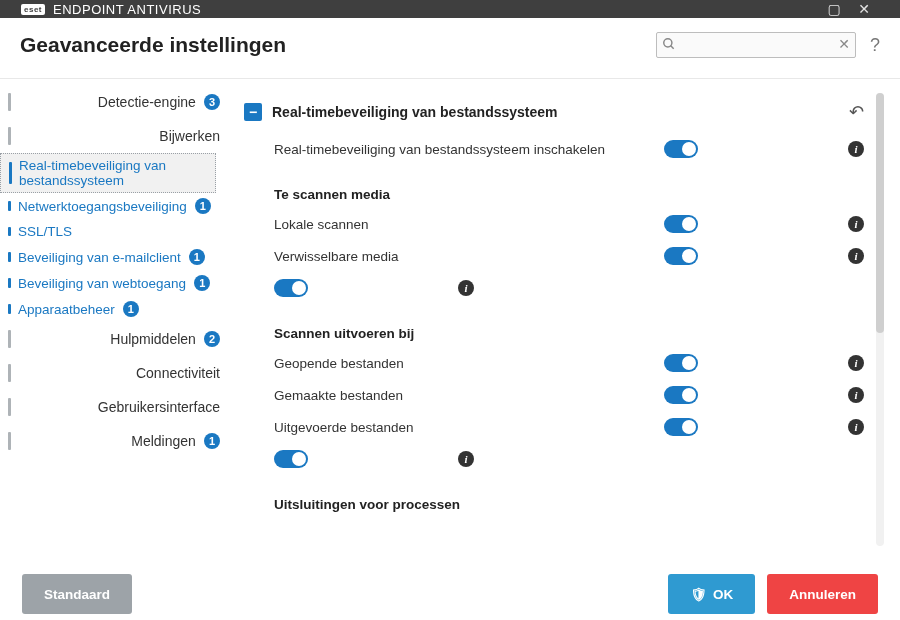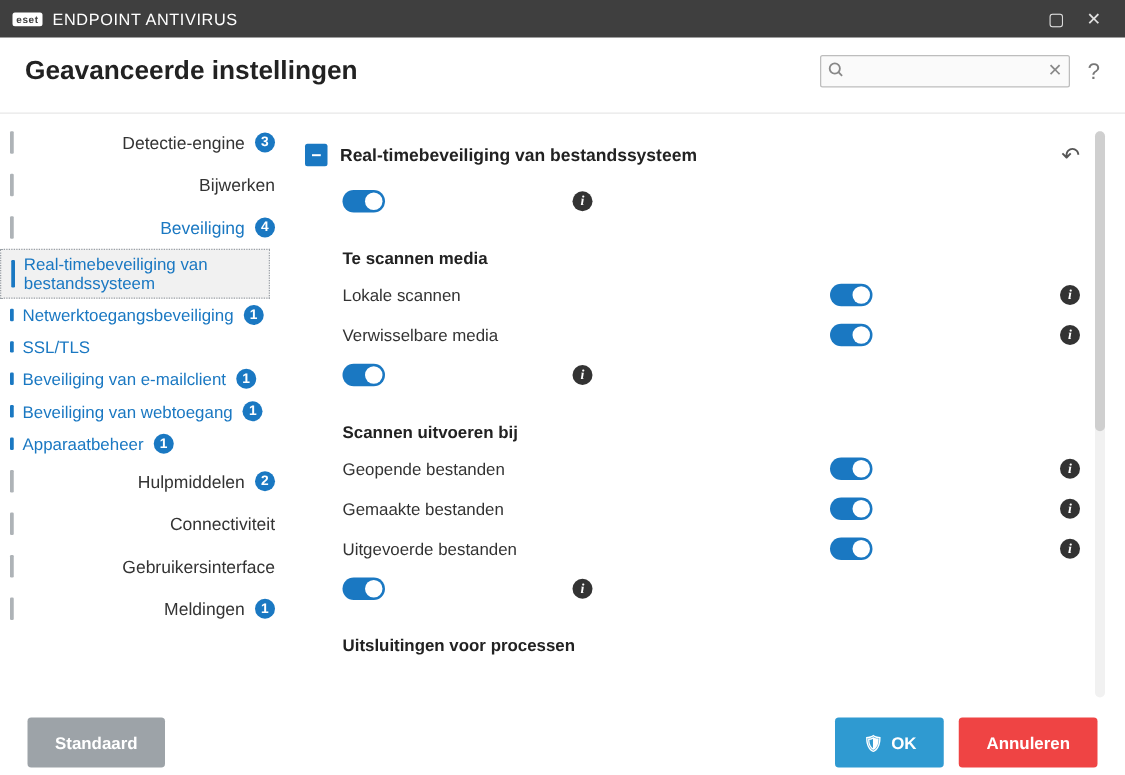--- a/index.html
+++ b/index.html
@@ -1,17 +1,17 @@
 <!DOCTYPE html>
 <html><head>
 <meta charset="utf-8">
 <style>
   * { box-sizing: border-box; margin: 0; padding: 0; }
   body { font-family: "Segoe UI", Arial, sans-serif; background: #fff; width: 900px; height: 620px; overflow: hidden; font-size: 13px; color: #333; }
-  .titlebar { background: #3f3f3f; color: #fff; height: 30px; display: flex; align-items: center; padding: 0 10px; }
+  .titlebar { background: #3f3f3f; color: #fff; height: 18px; display: flex; align-items: center; padding: 0 21px; }
   .titlebar .logo { background: #fff; color: #3f3f3f; font-size: 8px; font-weight: bold; padding: 1px 3px; border-radius: 2px; margin-right: 8px; letter-spacing: 0.5px;}
   .titlebar .title { font-size: 13px; letter-spacing: 0.5px; }
   .titlebar .spacer { flex: 1; }
   .titlebar .winbtn { width: 30px; text-align: center; font-size: 14px; cursor: pointer; opacity: 0.85; }
   .header { display: flex; align-items: center; padding: 14px 20px 20px 20px; border-bottom: 1px solid #e8e8e8; }
   .header h1 { font-size: 21px; font-weight: 600; color: #222; }
   .header .spacer { flex: 1; }
   .searchwrap { position: relative; }
   .searchbox { width: 200px; height: 26px; border: 1px solid #bdbdbd; border-radius: 2px; padding: 0 26px 0 26px; background: #fafafa; font-size: 13px; }
   .searchwrap .sicon { position: absolute; left: 6px; top: 5px; color: #888; font-size: 14px; }
@@ -77,24 +77,20 @@
 
 <div class="body">
   <div class="sidebar">
     <div class="sb-item top">
       <span>Detectie-engine</span>
       <span class="badge">3</span>
     </div>
     <div class="sb-item top">
       <span>Bijwerken</span>
     </div>
-    <div class="sb-item top active">
-      <span>Beveiliging</span>
-      <span class="badge">4</span>
-    </div>
     <div class="sb-sub current">
       <span>Real-timebeveiliging van bestandssysteem</span>
     </div>
     <div class="sb-sub">
       <span>Netwerktoegangsbeveiliging</span>
       <span class="badge">1</span>
     </div>
     <div class="sb-sub">
       <span>SSL/TLS</span>
     </div>
@@ -132,20 +128,21 @@
           <div class="thumb"></div>
         </div>
 
       <div class="section-head">
         <span class="collapse-btn">−</span>
         <span class="section-title">Real-timebeveiliging van bestandssysteem</span>
         <span class="revert">↶</span>
       </div>
 
       <div class="row">
+        <span class="label">Real-timebeveiliging van bestandssysteem inschakelen</span>
         <span class="toggle">
             <span class="knob"></span>
           </span>
         <span class="infoicon">i</span>
       </div>
 
       <div class="group-h">Te scannen media</div>
       <div class="row">
         <span class="label">Lokale scannen</span>
         <span class="toggle">

